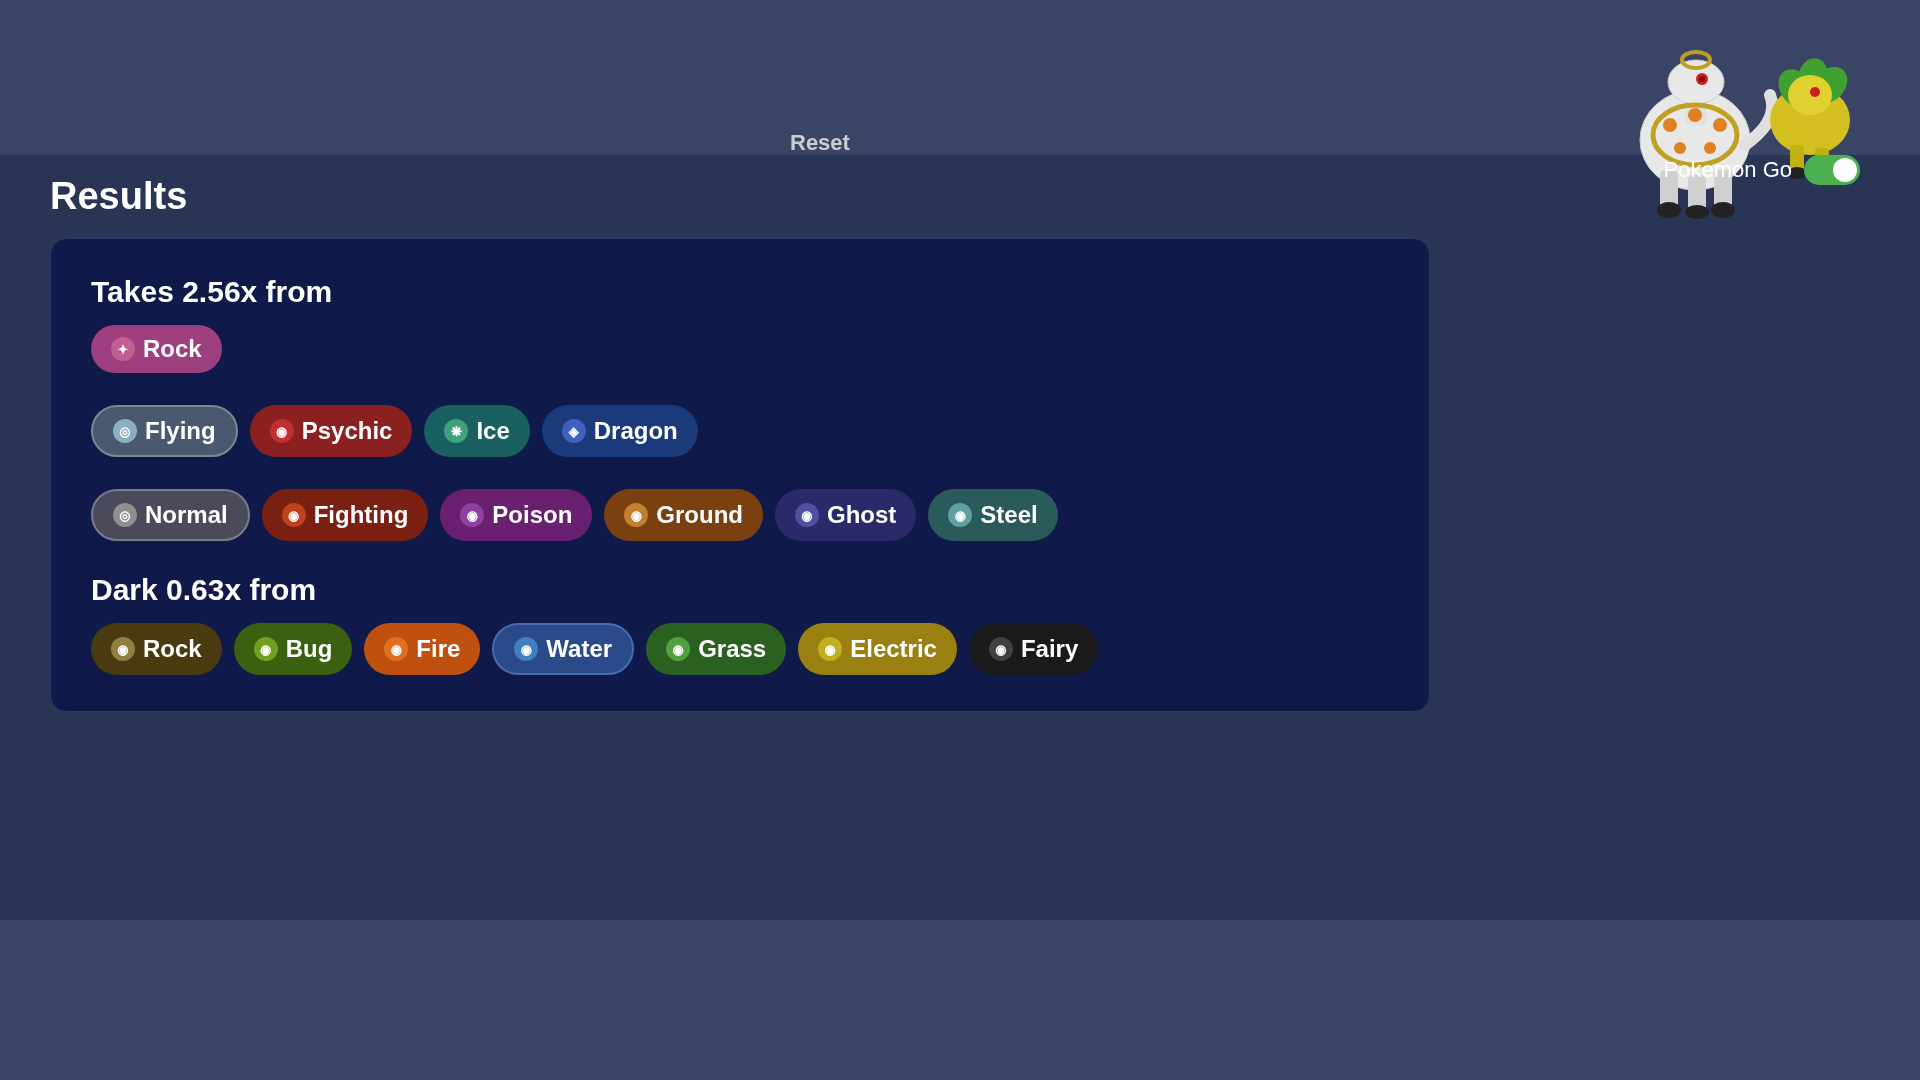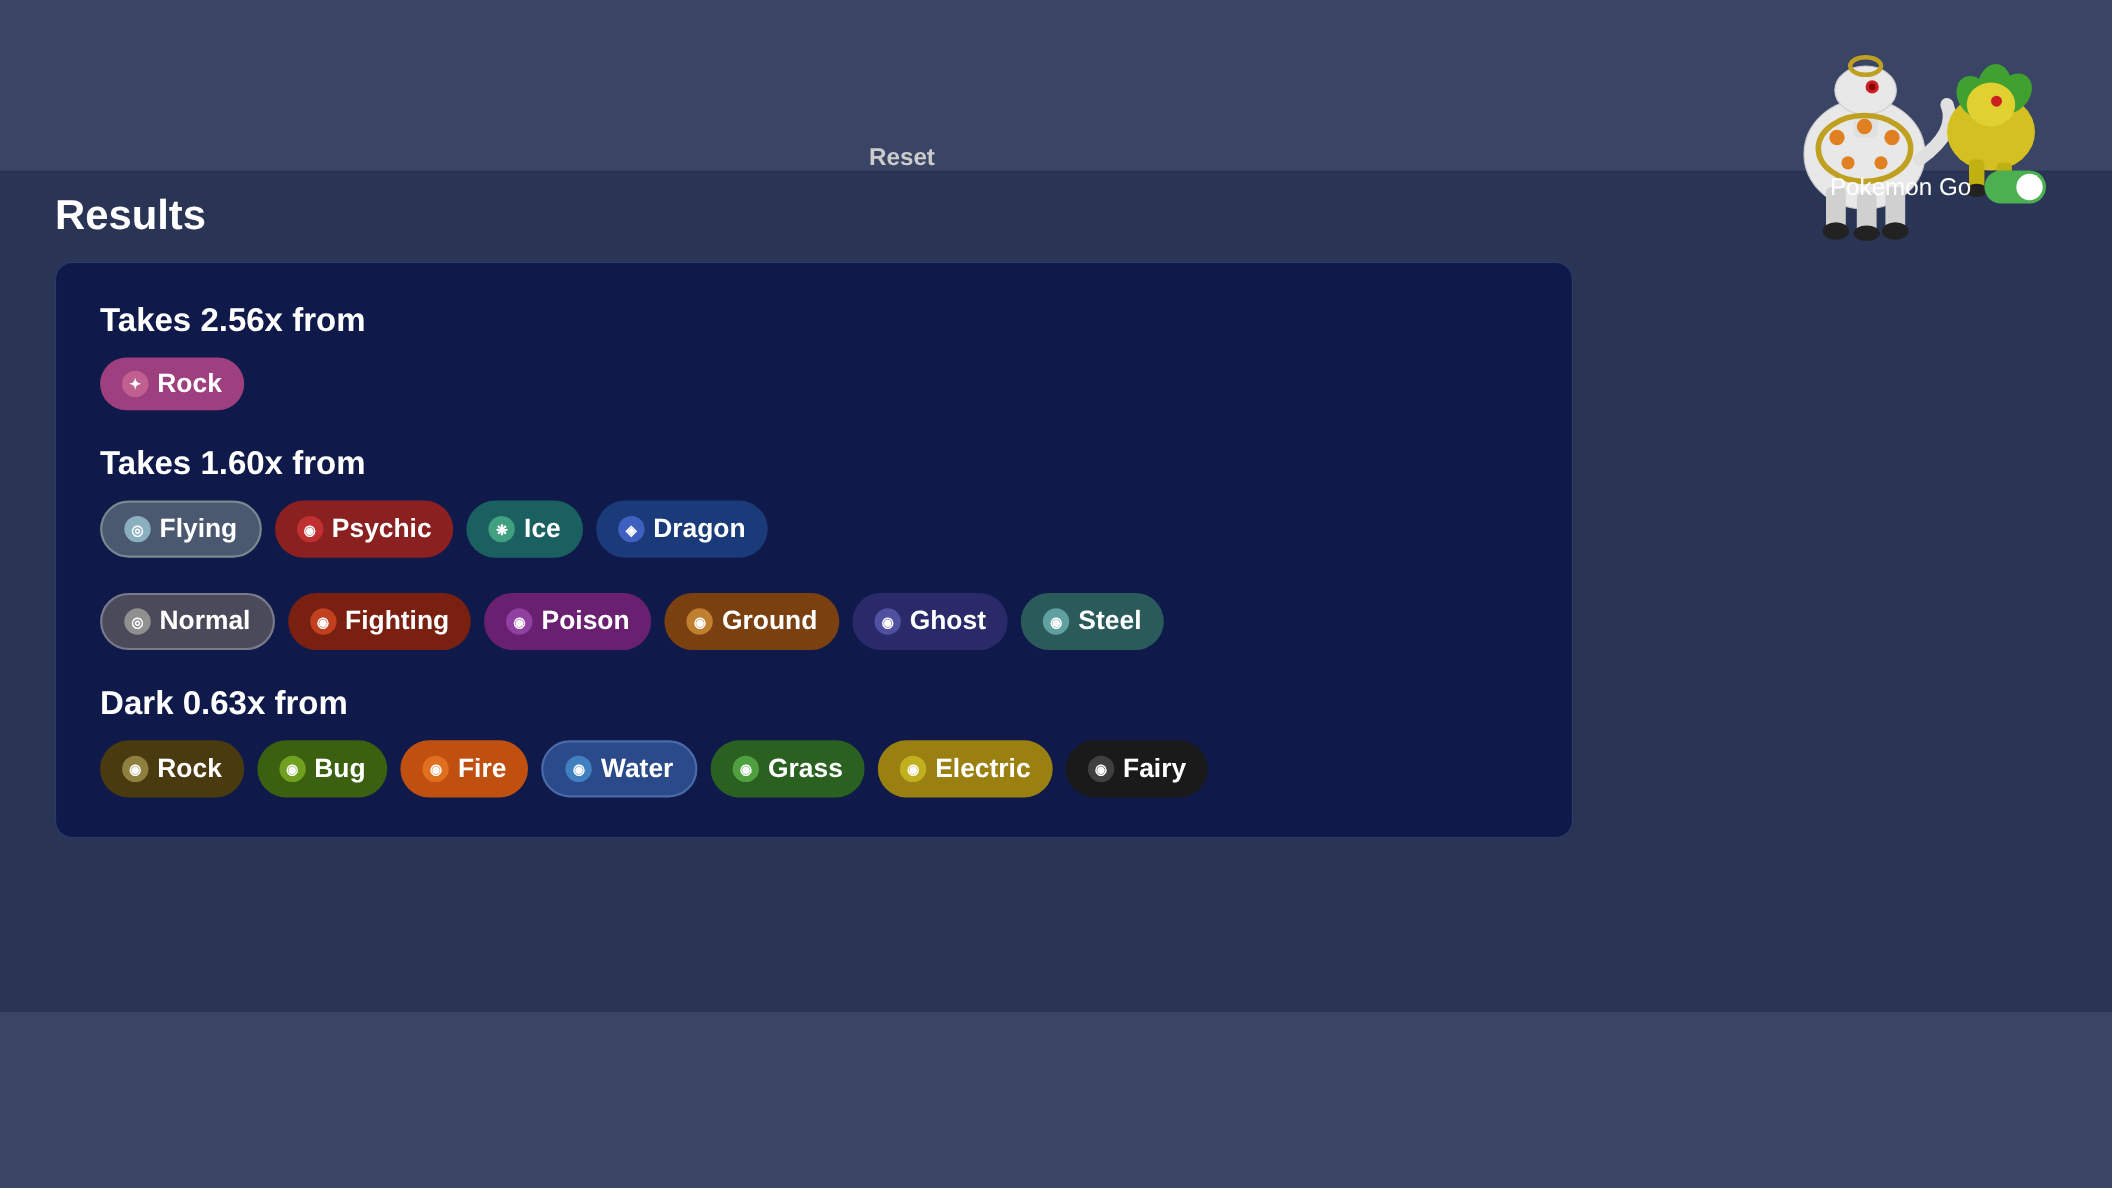--- a/index.html
+++ b/index.html
@@ -249,21 +249,20 @@
       <div class="section-title">Takes 2.56x from</div>
       <div class="type-badges">
         <button class="type-badge fairy">
           <span class="type-icon">✦</span>
           <span>Rock</span>
         </button>
       </div>
     </div>
 
     <div class="section">
-      <div class="section-title">Takes 1.60x from</div>
       <div class="type-badges">
         <button class="type-badge flying">
           <span class="type-icon">◎</span>
           <span>Flying</span>
         </button>
         <button class="type-badge psychic">
           <span class="type-icon">◉</span>
           <span>Psychic</span>
         </button>
         <button class="type-badge ice">

